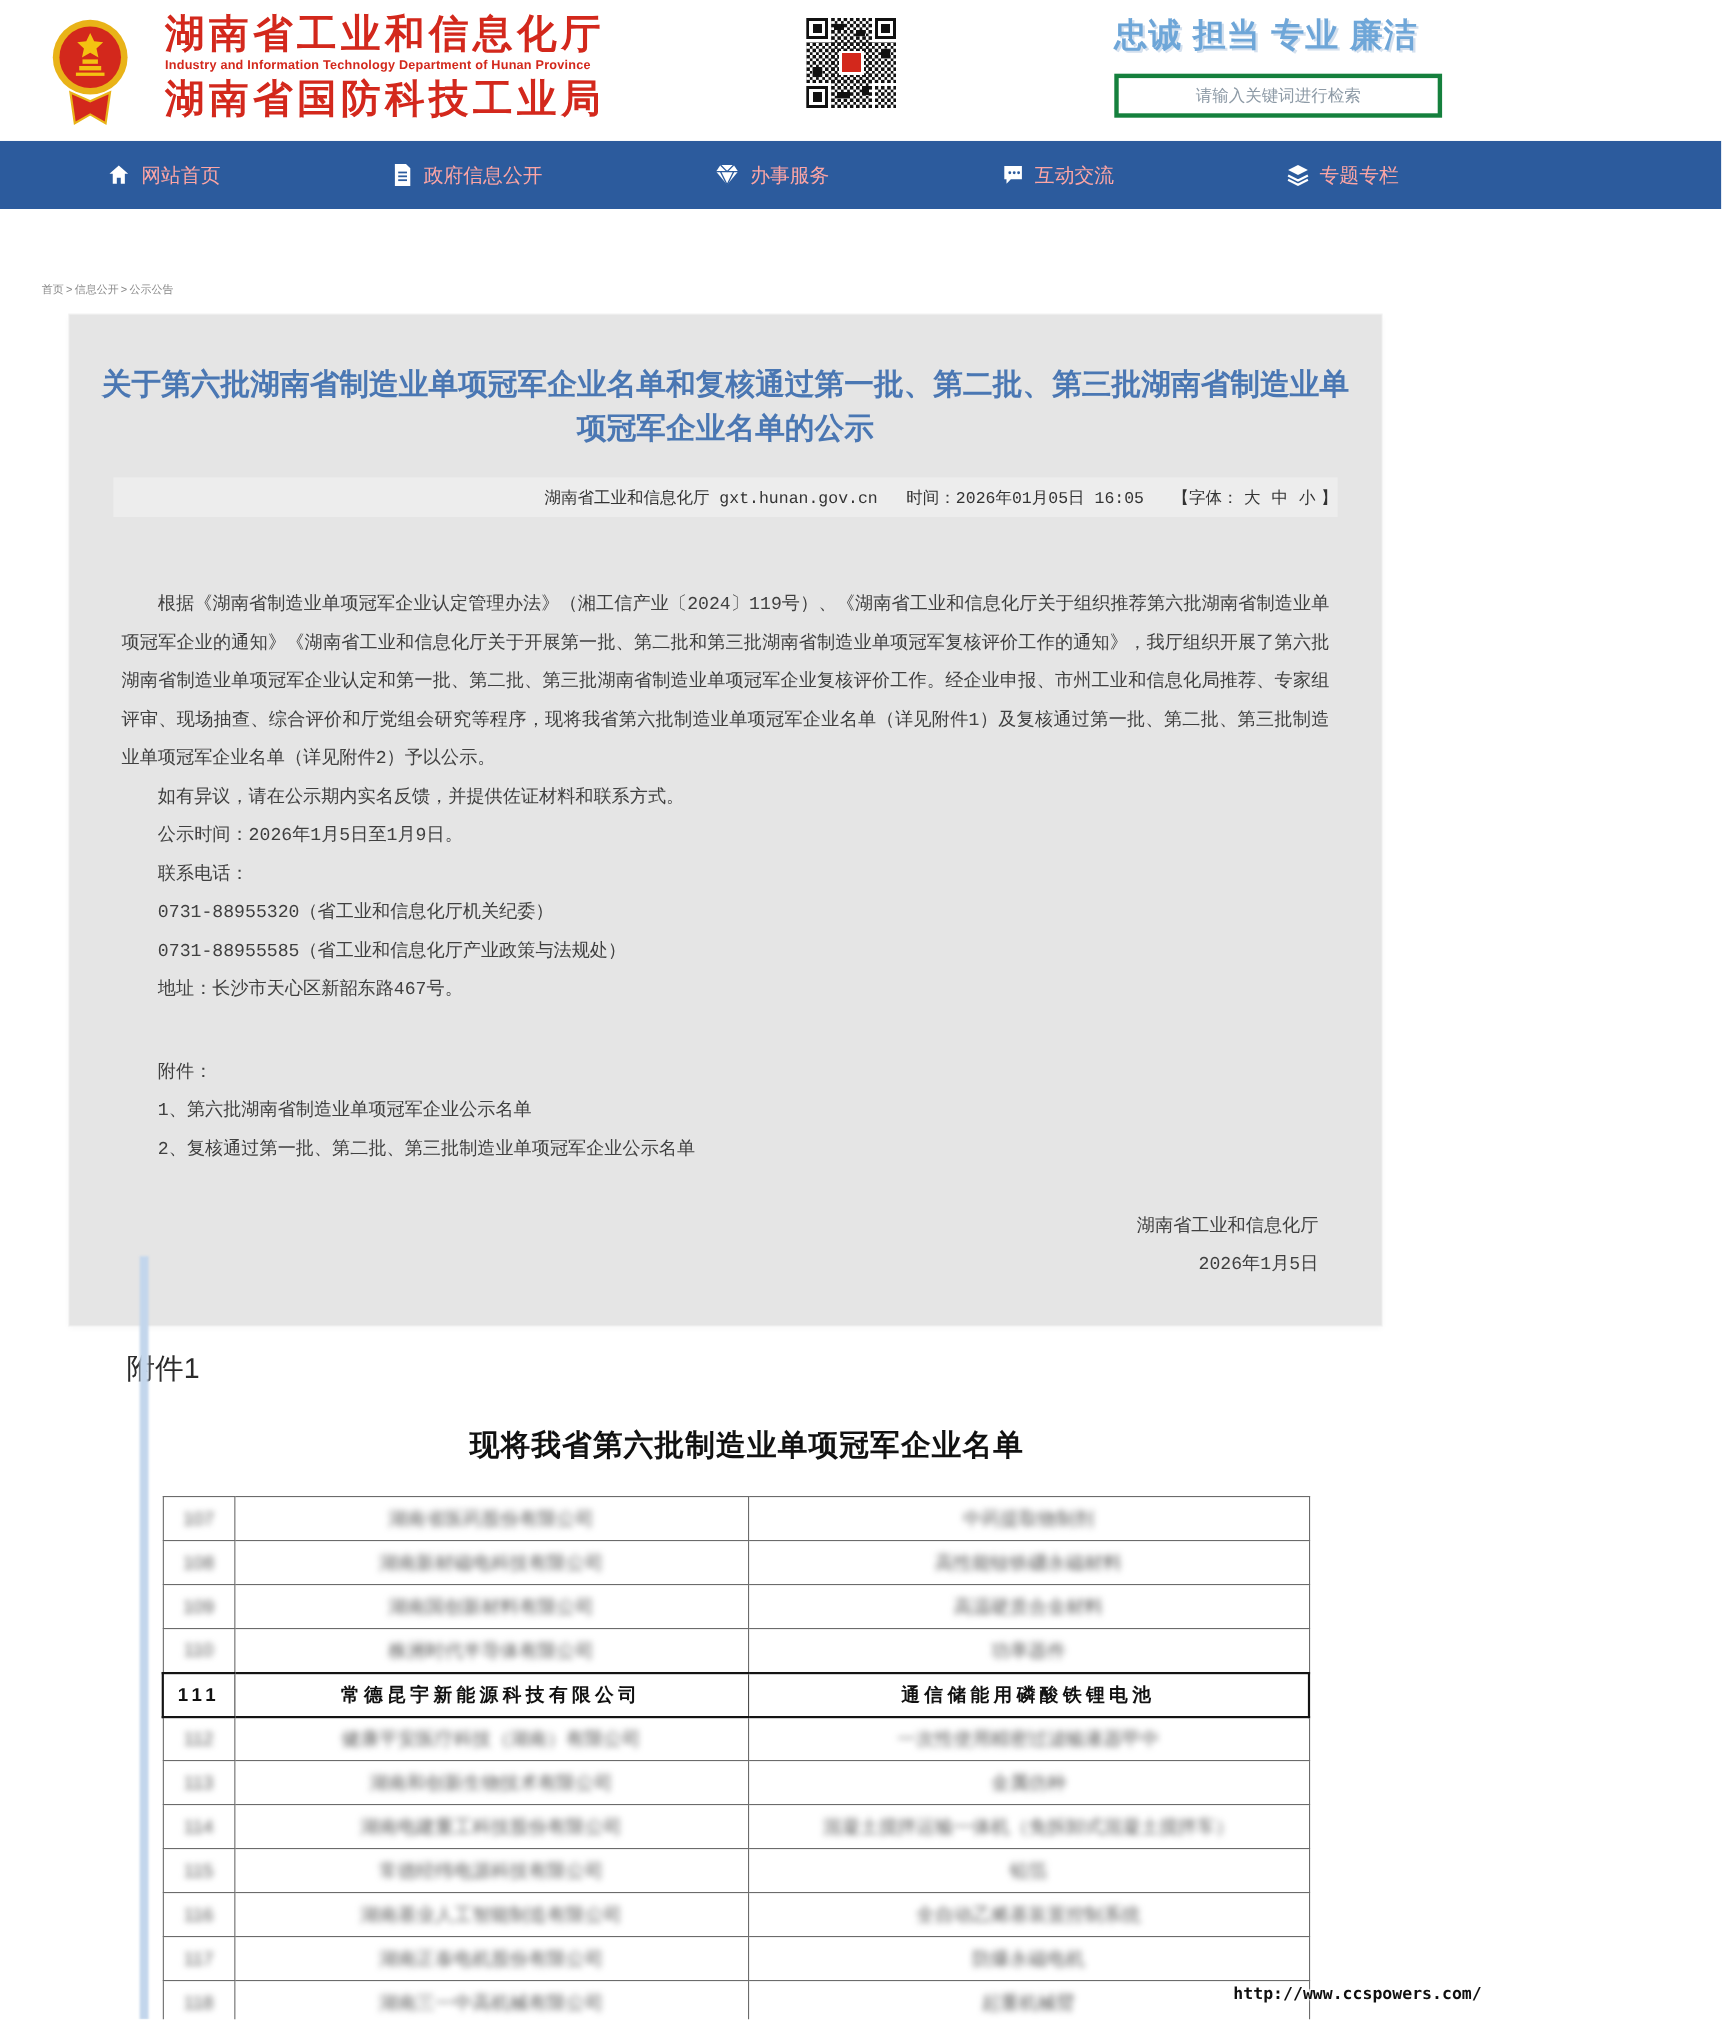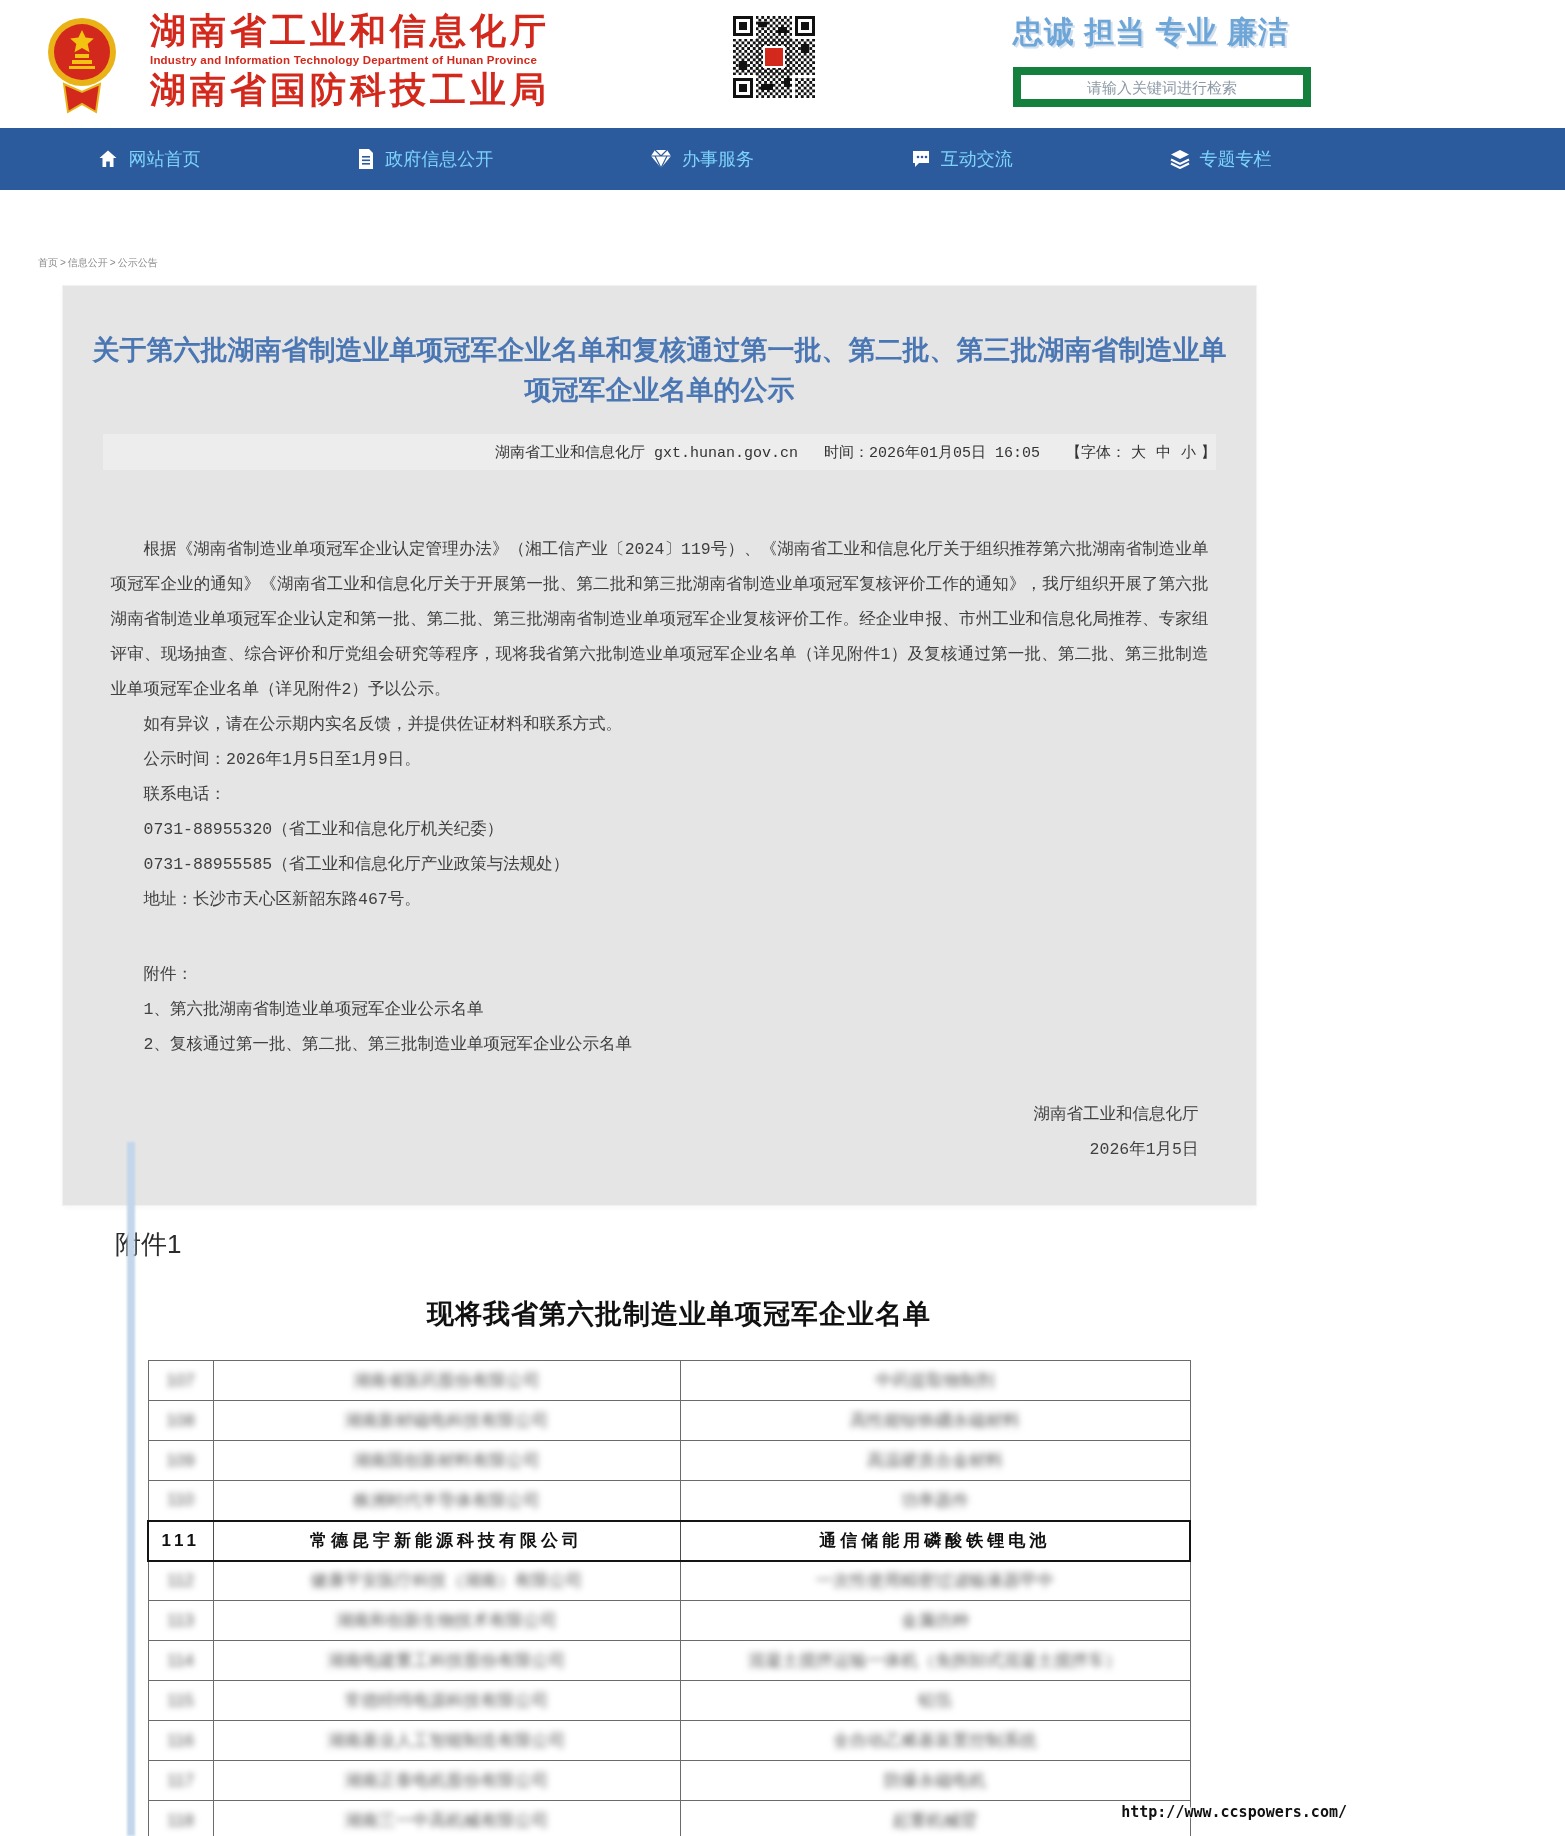--- a/index.html
+++ b/index.html
@@ -12,30 +12,30 @@
   .emblem { position:absolute; left:46px; top:8px; width:72px; height:110px; }
   .brand { position:absolute; left:150px; top:10px; color:#d3281c; }
   .brand .cn1 { font-size:36px; font-weight:bold; letter-spacing:4px; line-height:42px; }
   .brand .en  { font-size:11.5px; font-weight:bold; letter-spacing:0.2px; line-height:16px; }
   .brand .cn2 { font-size:36px; font-weight:bold; letter-spacing:4px; line-height:44px; }
   .qr { position:absolute; left:733px; top:14px; width:82px; height:86px; }
   .right-box { position:absolute; left:1013px; top:12px; width:298px; }
   .slogan { font-size:30px; font-weight:bold; color:#6ea6d8;
             letter-spacing:1px; text-shadow:2px 2px 0 #d4e0ee; white-space:nowrap; }
   .search-wrap { margin-top:14px; }
-  .search-input { width:298px; height:40px; border:8px solid #15803d; background:#fff;
+  .search-input { width:298px; height:40px; border:4px solid #15803d; background:#fff;
                   font-size:15px; color:#444; text-align:center; outline:none;
                   font-family:"Liberation Sans","DejaVu Sans",sans-serif; }
   .search-input::placeholder { color:#8d9aa6; }
 
   
   .nav { height:62px; background:#2c5b9d; }
   .nav-inner { display:flex; width:1330px; margin-left:20px; height:100%;
                justify-content:space-around; align-items:center; }
-  .nav-item { display:flex; align-items:center; gap:10px; color:#7dd3fc; font-size:18px;
+  .nav-item { display:flex; align-items:center; gap:10px; color:#fca5a5; font-size:18px;
               cursor:pointer; white-space:nowrap; }
   .nav-item svg { display:block; }
 
   
   .crumbs { padding:66px 0 0 38px; font-size:10px; color:#8a8a8a; height:96px; }
   .crumbs span { color:#8a8a8a; }
   .crumb-sep { margin:0 2px; }
 
   
   .card { width:1193px; margin-left:63px; background:#e5e5e5; min-height:873px;

